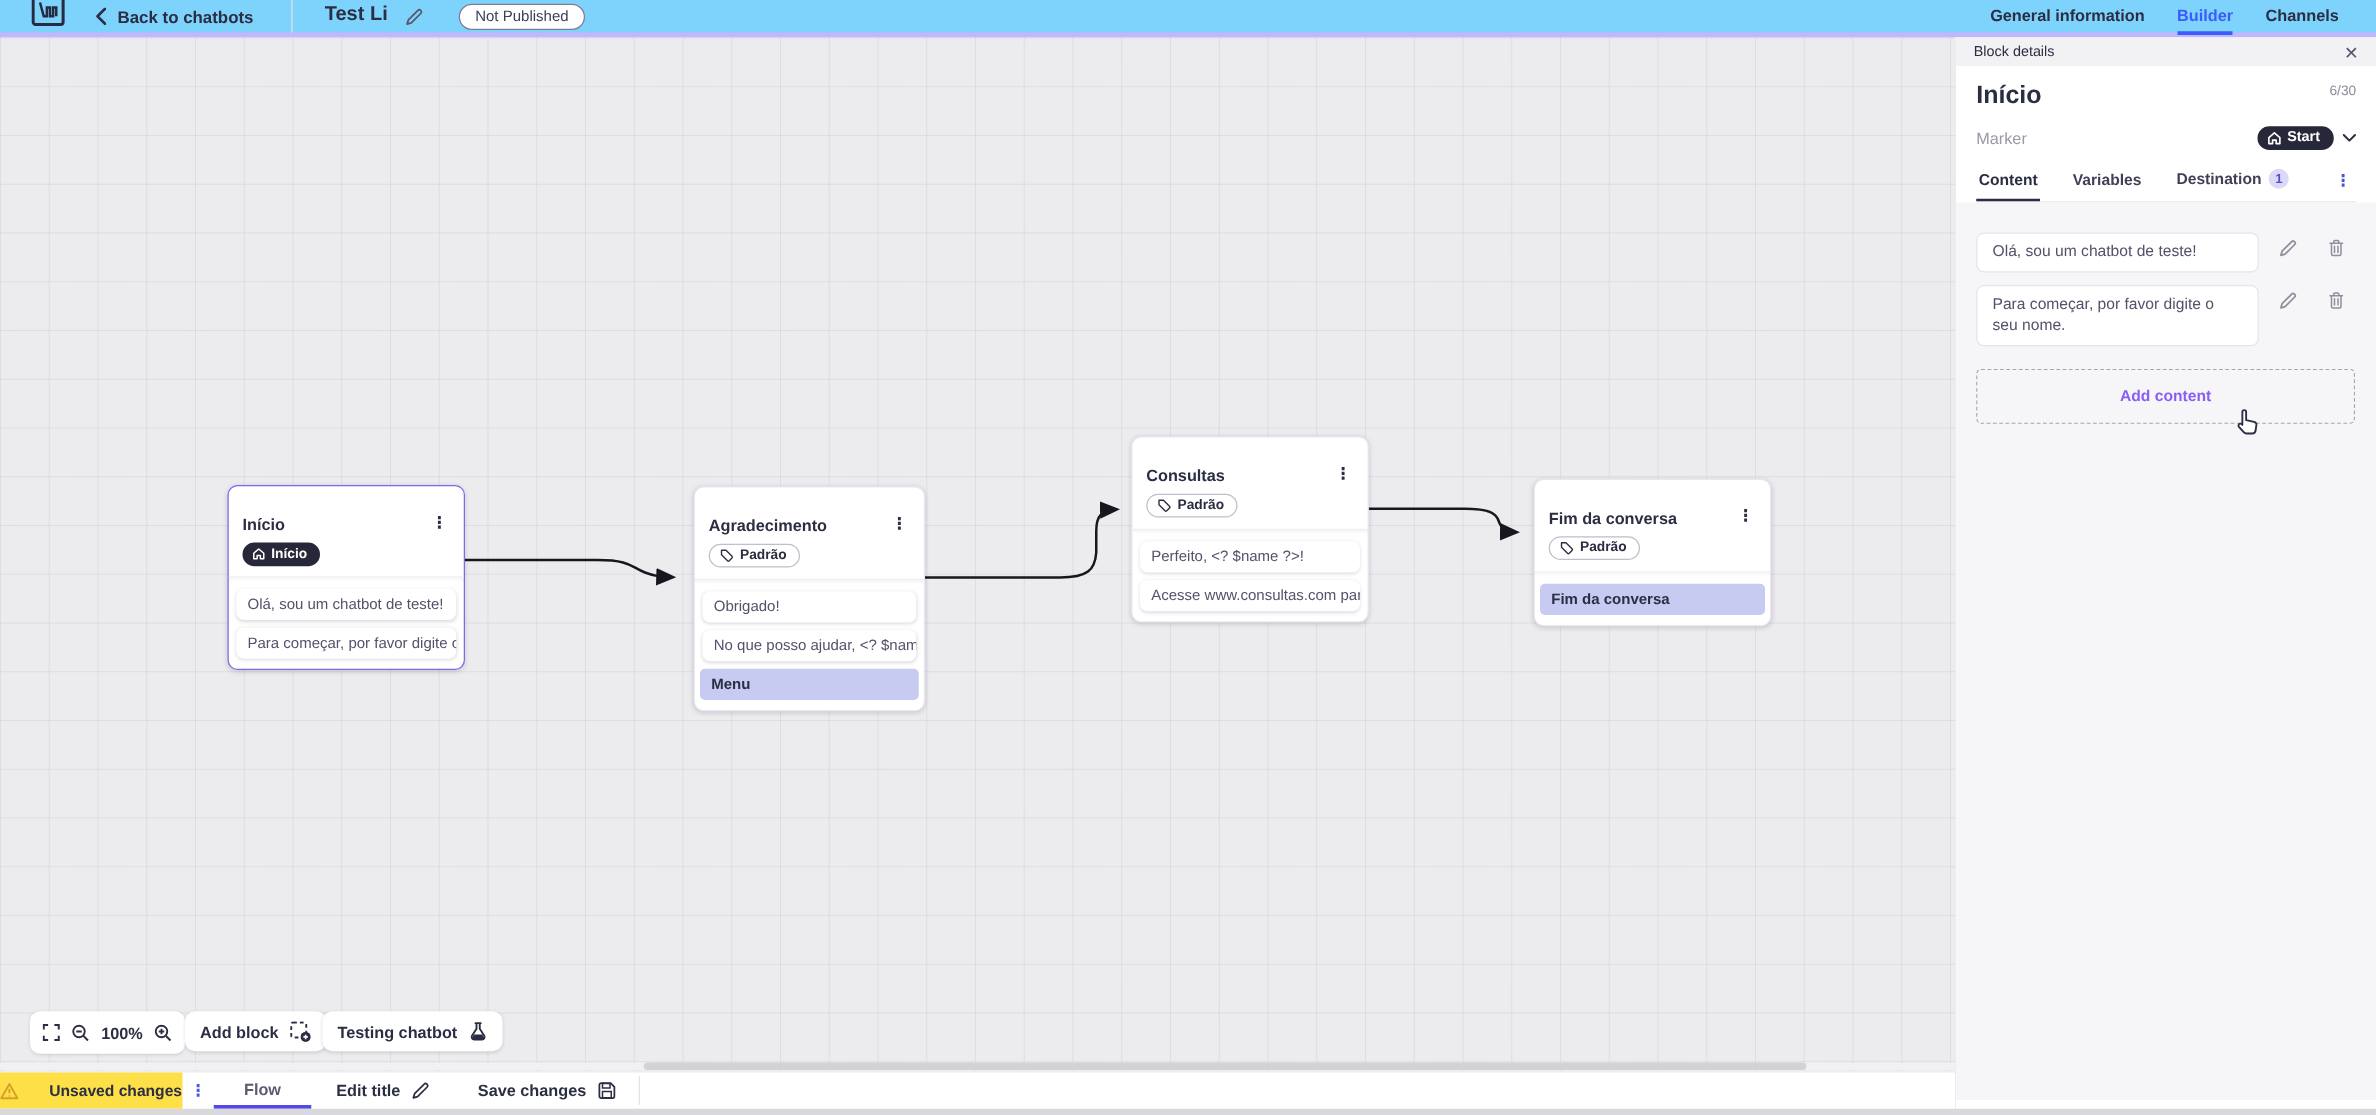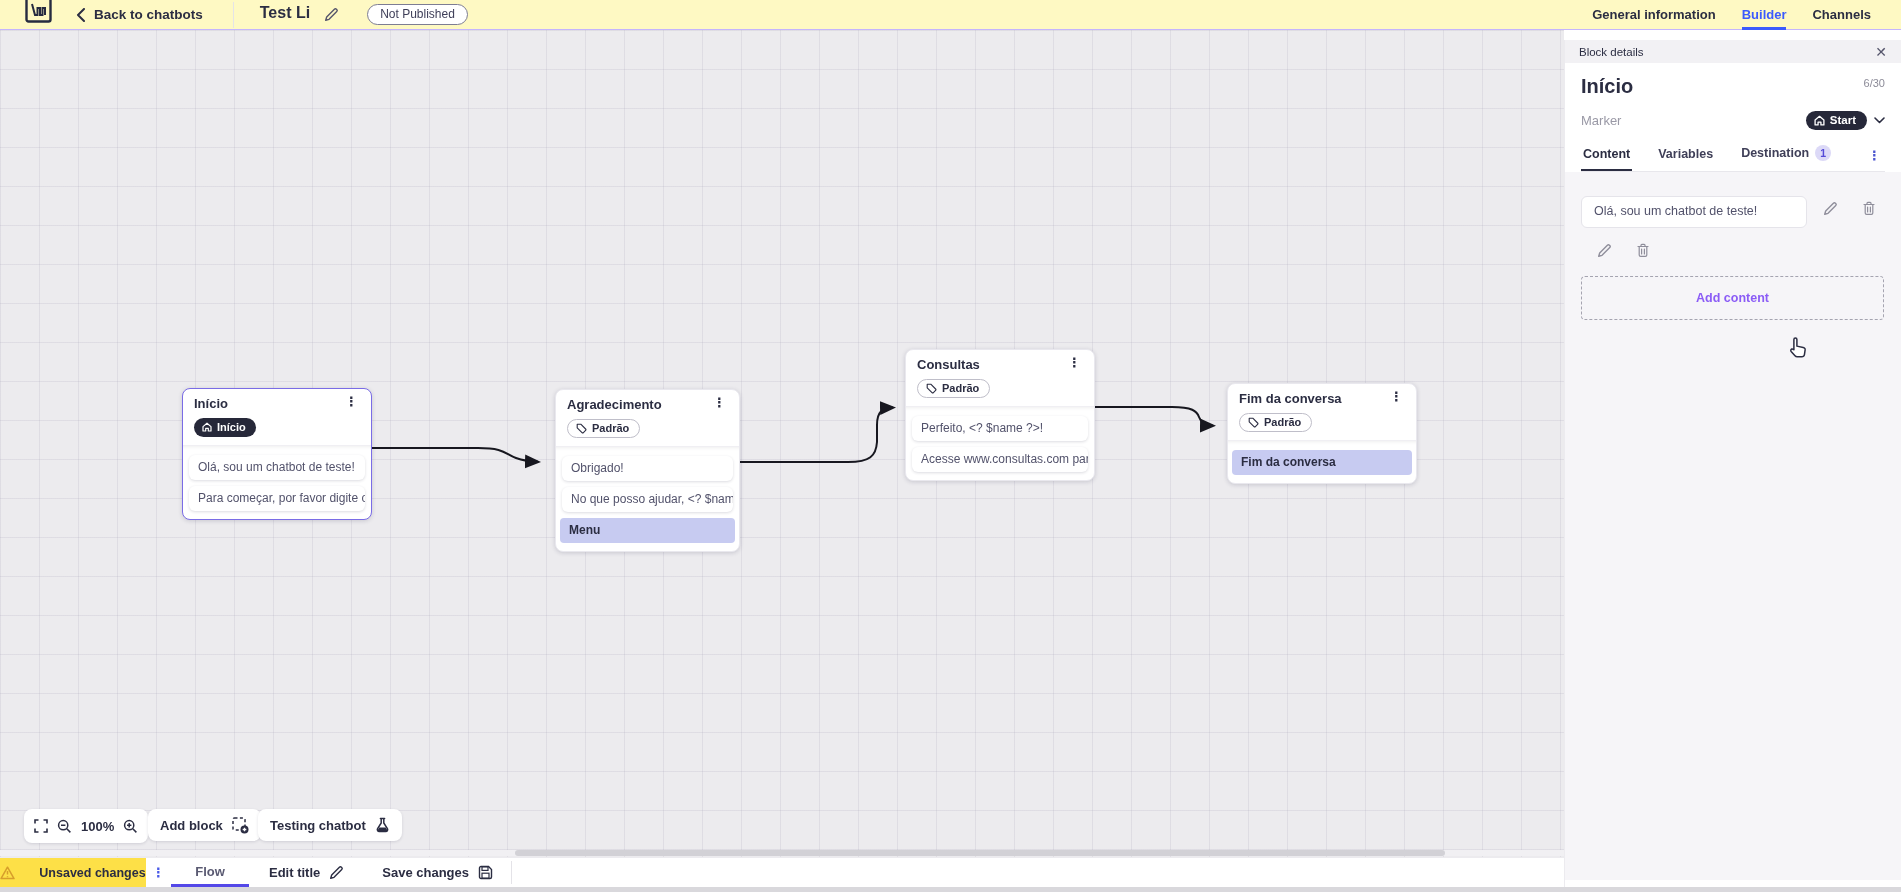--- a/index.html
+++ b/index.html
@@ -1,22 +1,22 @@
 <!DOCTYPE html>
 <html><head>
 <meta charset="utf-8">
 <style>
   * { margin:0; padding:0; box-sizing:border-box; }
   html,body { width:1901px; height:892px; overflow:hidden; background:#fff;
     font-family:"Liberation Sans","DejaVu Sans",sans-serif; color:#2b2d42; }
   .app { width:1901px; height:892px; display:flex; flex-direction:column; }
 
   
-  .header { height:30px; display:flex; align-items:center; background:#fef9c3;
-    border-bottom:1px solid #c4b5fd; padding-left:25px; flex:0 0 auto; }
+  .header { height:30px; display:flex; align-items:center; background:#7dd3fc;
+    border-bottom:4px solid #c4b5fd; padding-left:25px; flex:0 0 auto; }
   .logo { margin-top:-7px; flex:0 0 auto; }
   .back-btn { display:flex; align-items:center; gap:9px; margin-left:24px; cursor:pointer; }
   .back-label { font-size:13.5px; font-weight:700; }
   .hdr-divider { width:1px; height:26px; background:#e4e3e8; margin:0 26px 0 30px; }
   .doc-title { font-size:16px; font-weight:700; margin-top:-3px; }
   .pencil-btn { margin-left:14px; color:#55556b; display:flex; }
   .status-pill { margin-left:28px; border:1px solid #7d7d93; border-radius:12px;
     padding:2px 12px 3px; font-size:12px; color:#3e3e58; background:#fff; }
   .hdr-tabs { margin-left:auto; display:flex; align-items:stretch; height:30px;
     padding-right:30px; gap:26px; }
@@ -32,21 +32,21 @@
   .canvas { position:relative; height:827px; background:#ecebee; overflow:hidden;
     background-image:
       linear-gradient(to right, rgba(175,172,188,.22) 1px, transparent 1px),
       linear-gradient(to bottom, rgba(175,172,188,.22) 1px, transparent 1px);
     background-size:39px 39px; }
   .wires { position:absolute; left:0; top:0; pointer-events:none; }
 
   .block { position:absolute; background:#fff; border-radius:8px;
     box-shadow:0 1px 4px rgba(40,40,70,.18); border:1px solid #e9e8ee; }
   .block.selected { border:1.6px solid #7a6ce6; }
-  .b-head { padding:7px 11px 8px; }
+  .b-head { padding:23px 11px 8px; }
   .b-title-row { display:flex; justify-content:space-between; align-items:flex-start; }
   .b-title { font-size:13px; font-weight:700; }
   .kebab { color:#2b2d42; font-size:13px; font-weight:900; line-height:11px;
     letter-spacing:0; cursor:pointer; padding:0 2px; }
   .pill { display:inline-flex; align-items:center; gap:5px; border-radius:12px;
     font-size:11px; margin-top:7px; }
   .pill.dark { background:#262839; color:#fff; font-weight:700; padding:3px 10px 4px 8px; }
   .pill.tag { border:1px solid #bfbec9; color:#2b2d42; background:#fff;
     font-weight:600; padding:2px 10px 3px 8px; }
   .b-msgs { padding:3px 6px 8px; border-top:1px solid #f0eff3;
@@ -80,21 +80,21 @@
   .flow-tab { width:78px; display:flex; align-items:center; justify-content:center;
     color:#5a5a72; font-weight:700; border-bottom:3px solid #5448e8; cursor:pointer; }
   .bb-item { display:flex; align-items:center; gap:9px; font-weight:700;
     color:#2b2d42; cursor:pointer; }
   .bb-edit { margin-left:20px; }
   .bb-save { margin-left:38px; }
   .bb-divider { width:1px; background:#e4e3e8; margin:3px 0 3px 18px; }
 
   
   .panel { width:337px; display:flex; flex-direction:column; background:#fff;
-    border-left:1px solid #ecebef;margin-top:10px; }
+    border-left:1px solid #ecebef; }
   .panel-header { flex:0 0 23px; background:#f2f1f4; display:flex; align-items:center;
     justify-content:space-between; padding:0 14px; font-size:11.5px; color:#2b2d42; }
   .close-x { color:#55556b; font-size:14px; cursor:pointer; line-height:1; }
   .panel-white { padding:12px 16px 0; background:#fff; }
   .name-row { display:flex; justify-content:space-between; align-items:flex-start; }
   .block-name { font-size:20px; font-weight:700; }
   .char-counter { font-size:11px; color:#8c8b98; margin-top:2px; }
   .marker-row { display:flex; justify-content:space-between; align-items:center;
     margin-top:13px; }
   .marker-label { font-size:13px; color:#9a99a6; }
@@ -375,20 +375,21 @@
                 </svg>
             </span>
             <span>
               <svg width="14" height="15" viewBox="0 0 14 15">
                   <path d="M2 3.5 h10 M5 3.5 V2.2 a.9.9 0 0 1 .9-.9 h2.2 a.9.9 0 0 1 .9.9 V3.5 M3.2 3.5 V12 a1.4 1.4 0 0 0 1.4 1.4 h4.8 A1.4 1.4 0 0 0 10.8 12 V3.5 M5.6 6 v5 M8.4 6 v5" fill="none" stroke="currentColor" stroke-width="1.2" stroke-linecap="round"></path>
                 </svg>
             </span>
           </div>
         </div>
         <div class="content-row">
+          <div class="content-card">Para começar, por favor digite o seu nome.</div>
           <div class="row-icons">
             <span>
               <svg width="15" height="15" viewBox="0 0 14 14">
                   <path d="M1.6 12.4 l.9-3.1 L9.7 2.1 a1.35 1.35 0 0 1 1.9 0 l.3.3 a1.35 1.35 0 0 1 0 1.9 L4.7 11.5 z" fill="none" stroke="currentColor" stroke-width="1.3" stroke-linejoin="round"></path>
                 </svg>
             </span>
             <span>
               <svg width="14" height="15" viewBox="0 0 14 15">
                   <path d="M2 3.5 h10 M5 3.5 V2.2 a.9.9 0 0 1 .9-.9 h2.2 a.9.9 0 0 1 .9.9 V3.5 M3.2 3.5 V12 a1.4 1.4 0 0 0 1.4 1.4 h4.8 A1.4 1.4 0 0 0 10.8 12 V3.5 M5.6 6 v5 M8.4 6 v5" fill="none" stroke="currentColor" stroke-width="1.2" stroke-linecap="round"></path>
                 </svg>

